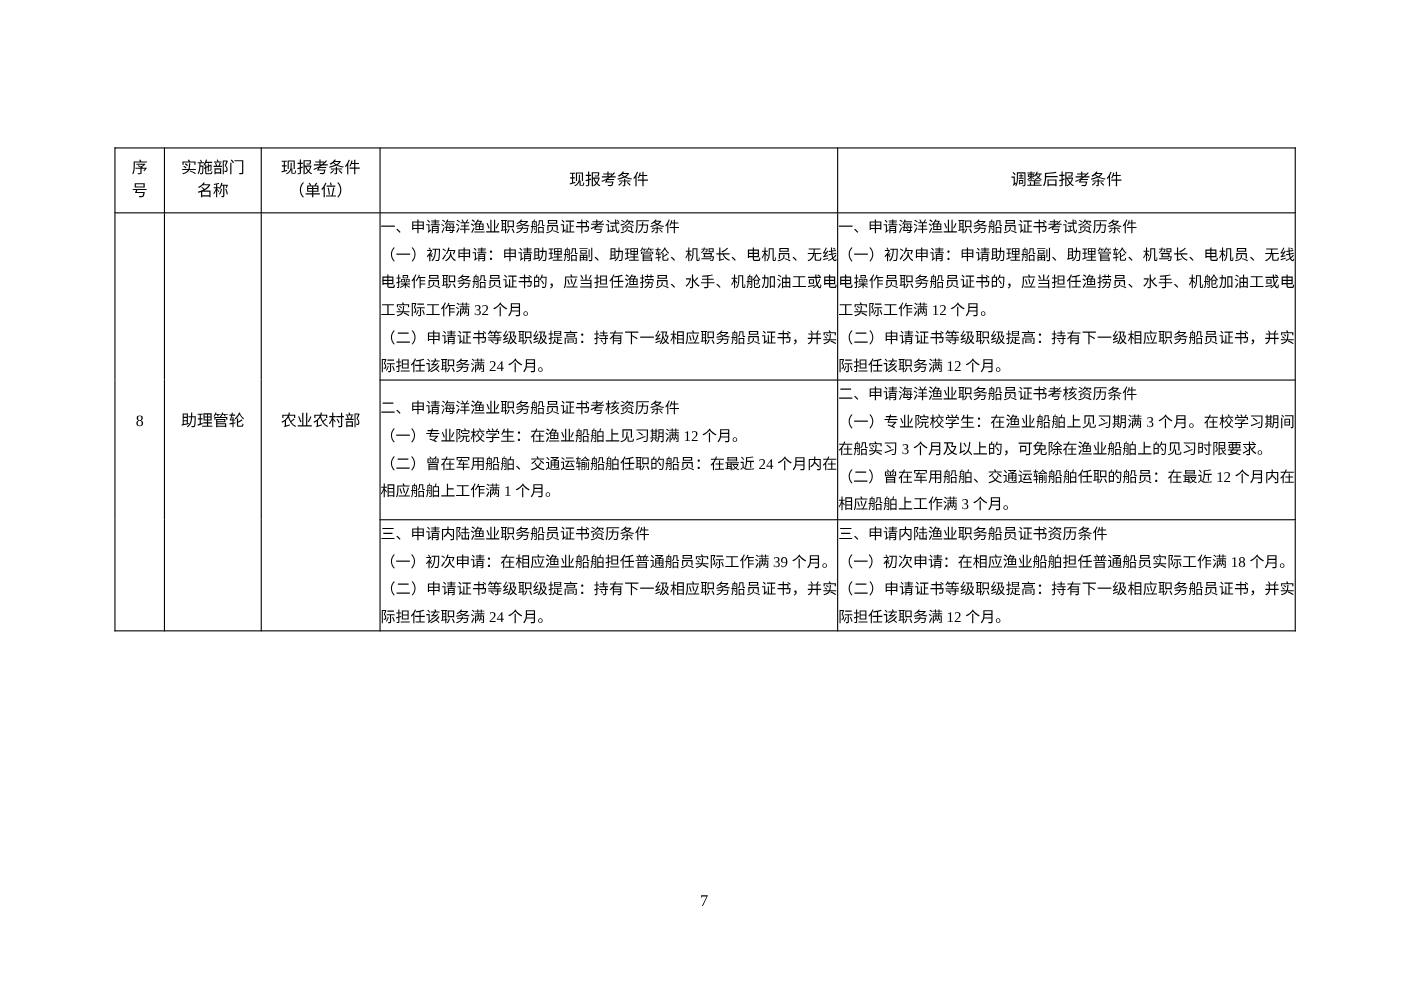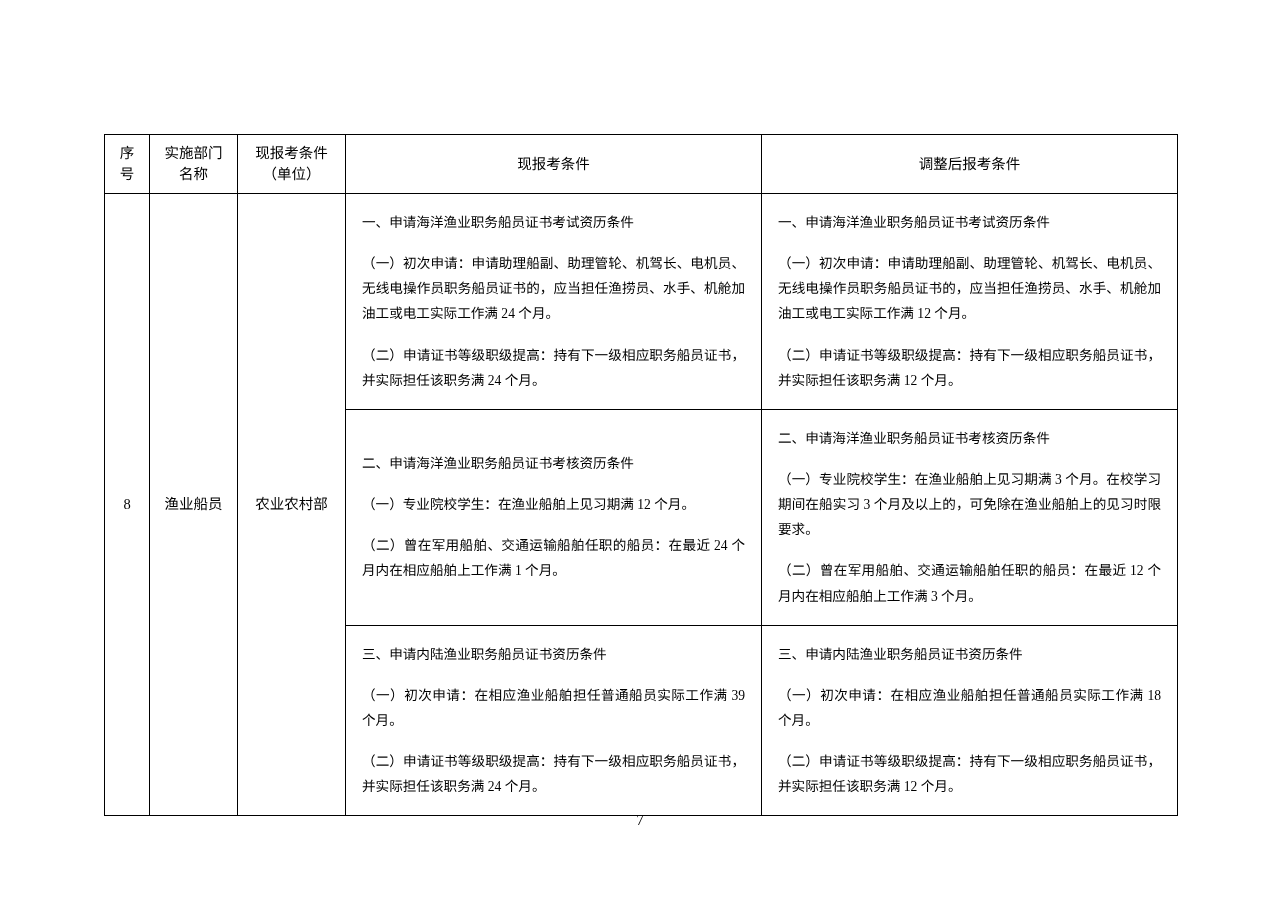--- a/index.html
+++ b/index.html
@@ -58,21 +58,21 @@
     line-height: 1.5;
   }
   .body-cell {
     padding: 14px 12px 14px 14px;
     font-size: 13.6px;
     line-height: 1.85;
     text-align: justify;
     vertical-align: middle;
   }
   .body-cell p {
-    margin: 16px;
+    margin: 0;
     text-indent: 0;
   }
   .body-cell p.indent {
     text-indent: 0;
   }
   .page-number {
     position: absolute;
     top: 812px;
     left: 0;
     width: 1280px;
@@ -107,25 +107,25 @@
         <td>
           <span class="two-line">现报考条件</span>
           <span class="two-line">（单位）</span>
         </td>
         <td>现报考条件</td>
         <td>调整后报考条件</td>
       </tr>
 
       <tr>
         <td class="cell-center" rowspan="3">8</td>
-        <td class="cell-center" rowspan="3">渔业船员</td>
+        <td class="cell-center" rowspan="3">助理管轮</td>
         <td class="cell-center" rowspan="3">农业农村部</td>
         <td class="body-cell">
           <p>一、申请海洋渔业职务船员证书考试资历条件</p>
-          <p class="indent">（一）初次申请：申请助理船副、助理管轮、机驾长、电机员、无线电操作员职务船员证书的，应当担任渔捞员、水手、机舱加油工或电工实际工作满 24 个月。</p>
+          <p class="indent">（一）初次申请：申请助理船副、助理管轮、机驾长、电机员、无线电操作员职务船员证书的，应当担任渔捞员、水手、机舱加油工或电工实际工作满 32 个月。</p>
           <p class="indent">（二）申请证书等级职级提高：持有下一级相应职务船员证书，并实际担任该职务满 24 个月。</p>
         </td>
         <td class="body-cell">
           <p>一、申请海洋渔业职务船员证书考试资历条件</p>
           <p class="indent">（一）初次申请：申请助理船副、助理管轮、机驾长、电机员、无线电操作员职务船员证书的，应当担任渔捞员、水手、机舱加油工或电工实际工作满 12 个月。</p>
           <p class="indent">（二）申请证书等级职级提高：持有下一级相应职务船员证书，并实际担任该职务满 12 个月。</p>
         </td>
       </tr>
 
       <tr>

